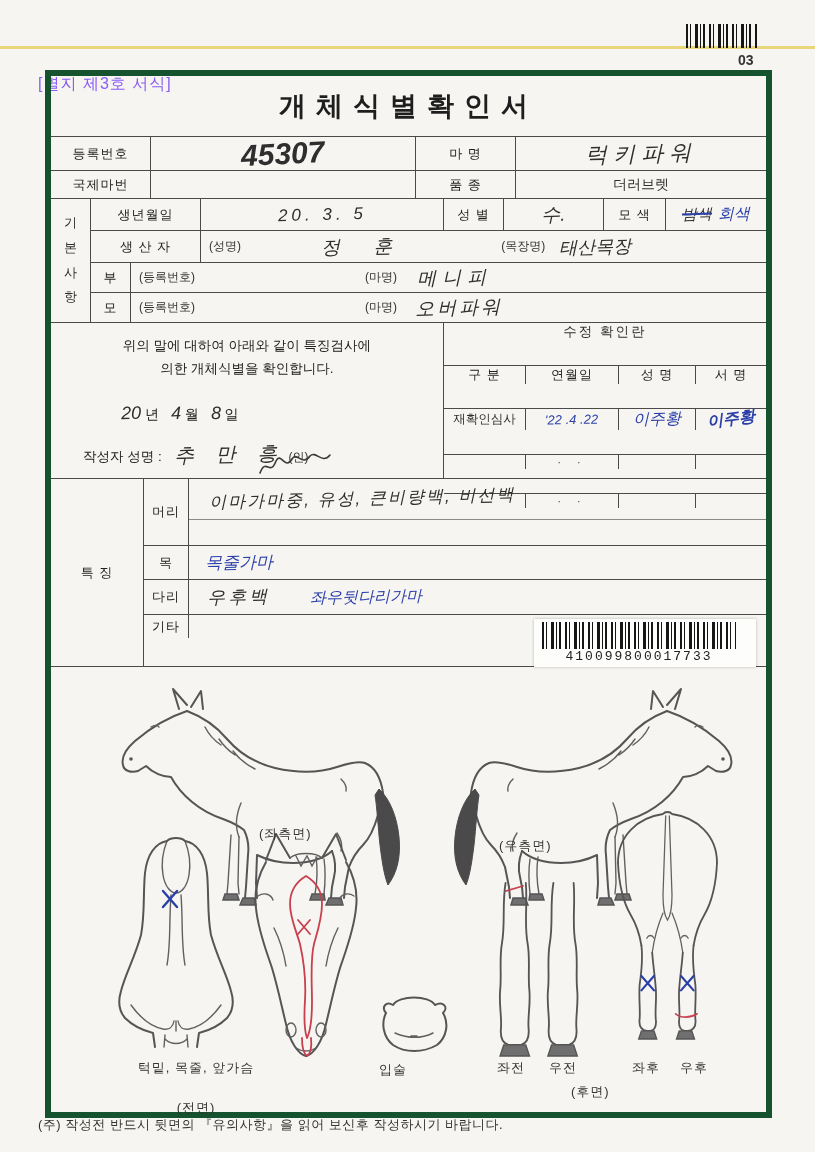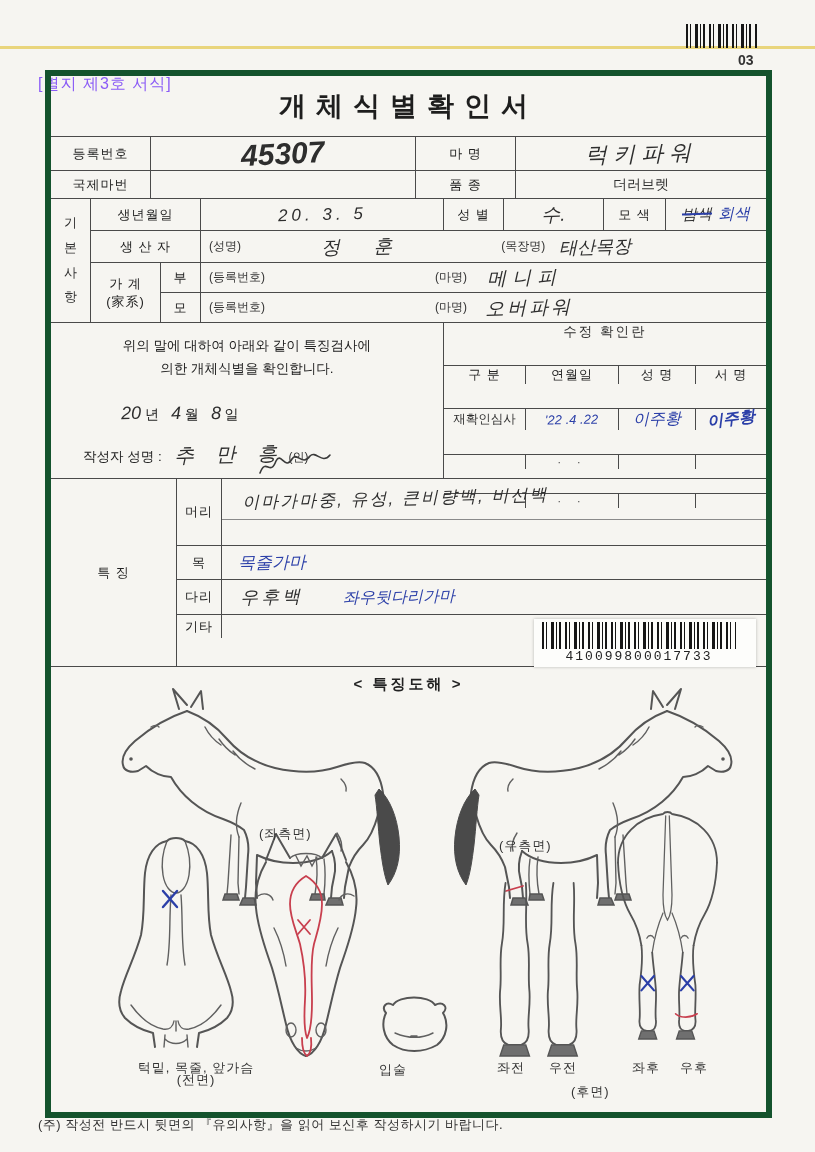--- a/index.html
+++ b/index.html
@@ -69,21 +69,21 @@
   .rev{flex:1;display:flex;flex-direction:column;}
   .rev-title{height:30px;display:flex;align-items:center;justify-content:center;font-size:13.5px;letter-spacing:2px;}
   .rev-head,.rev-row{display:flex;border-top:1px solid #4a4a4a;margin-top:24px;}
   .rev-head{height:30px;}
   .rev-row{height:32px;}
   .rc1{width:82px;}.rc2{width:93px;}.rc3{width:77px;}
   .dots{color:#555;letter-spacing:6px;font-size:12px;}
 
   
   .sec-feat{height:188px;display:flex;border-top:1px solid #4a4a4a;position:relative;}
-  .feat-label{width:126px;border-right:1px solid #4a4a4a;display:flex;align-items:center;justify-content:center;}
+  .feat-label{width:93px;border-right:1px solid #4a4a4a;display:flex;align-items:center;justify-content:center;}
   .feat-rows{flex:1;display:flex;flex-direction:column;}
   .fr{display:flex;border-top:1px solid #4a4a4a;}
   .fr.first{border-top:none;}
   .fr .sub{width:45px;}
   .head-underline{position:absolute;left:0;top:40px;width:100%;border-top:1px solid #8a8a8a;}
 
   
   .sec-diagram{height:446px;border-top:1px solid #4a4a4a;position:relative;}
   .dg-title{position:absolute;left:0;top:8px;width:100%;text-align:center;font-weight:bold;
             font-size:15px;letter-spacing:3px;color:#222;}
@@ -157,24 +157,20 @@
       <div class="br" style="height:32px">
         <div class="c lbl" style="width:110px">생 산 자</div>
         <div class="free">
           <span class="paren" style="margin-left:8px">(성명)</span>
           <span class="hw" style="font-size:19px;margin-left:80px;letter-spacing:14px">정   훈</span>
           <span class="paren" style="margin-left:95px">(목장명)</span>
           <span class="hw" style="font-size:18px;margin-left:14px">태산목장</span>
         </div>
       </div>
       <div class="lineage-wrap">
-        <div class="lineage-cell">
-          <div class="lbl">가 계
-(家系)</div>
-        </div>
         <div class="lineage-rows">
           <div class="lr">
             <div class="sub lbl">부</div>
             <div class="free">
               <span class="paren" style="margin-left:8px">(등록번호)</span>
               <span class="paren" style="margin-left:170px">(마명)</span>
               <span class="hw" style="font-size:19px;margin-left:20px;letter-spacing:6px">메니피</span>
             </div>
           </div>
           <div class="lr">
@@ -367,25 +363,24 @@
         <path class="ln" d="M36,156 C38,172 36,186 34,200 C33,216 35,228 34,238 C33,246 36,250 42,251 L46,251 C51,250 53,246 52,238 C51,228 53,216 52,204 C51,190 49,178 48,164"></path>
         <path class="hoof" d="M36,251 L33,260 L53,260 L50,251 Z"></path>
         <path class="ln" d="M94,156 C92,172 94,186 96,200 C97,216 95,228 96,238 C97,246 94,250 88,251 L84,251 C79,250 77,246 78,238 C79,228 77,216 78,204 C79,190 81,178 82,164"></path>
         <path class="hoof" d="M78,251 L75,260 L95,260 L92,251 Z"></path>
         <path class="blue" d="M36,190 L50,206 M50,190 L36,206"></path>
         <path class="blue" d="M80,190 L94,206 M94,190 L80,206"></path>
         <path class="red" d="M74,232 C80,237 90,237 98,232"></path>
       </g>
     </svg>
 
-    <div class="dg-title">&lt; 특징도해 &gt;</div>
     <div class="dg-label" style="left:208px;top:158px">(좌측면)</div>
     <div class="dg-label" style="left:448px;top:170px">(우측면)</div>
     <div class="dg-label" style="left:55px;top:392px;width:180px;text-align:center">턱밑, 목줄, 앞가슴</div>
-    <div class="dg-label" style="left:55px;top:404px;width:180px;text-align:center">(전면)</div>
+    <div class="dg-label" style="left:55px;top:432px;width:180px;text-align:center">(전면)</div>
     <div class="dg-label" style="left:328px;top:394px">입술</div>
     <div class="dg-label" style="left:446px;top:392px">좌전</div>
     <div class="dg-label" style="left:498px;top:392px">우전</div>
     <div class="dg-label" style="left:581px;top:392px">좌후</div>
     <div class="dg-label" style="left:629px;top:392px">우후</div>
     <div class="dg-label" style="left:520px;top:416px">(후면)</div>
   </div>
 </div>
 
 <div class="footer-note">(주) 작성전 반드시 뒷면의 『유의사항』을 읽어 보신후 작성하시기 바랍니다.</div>

